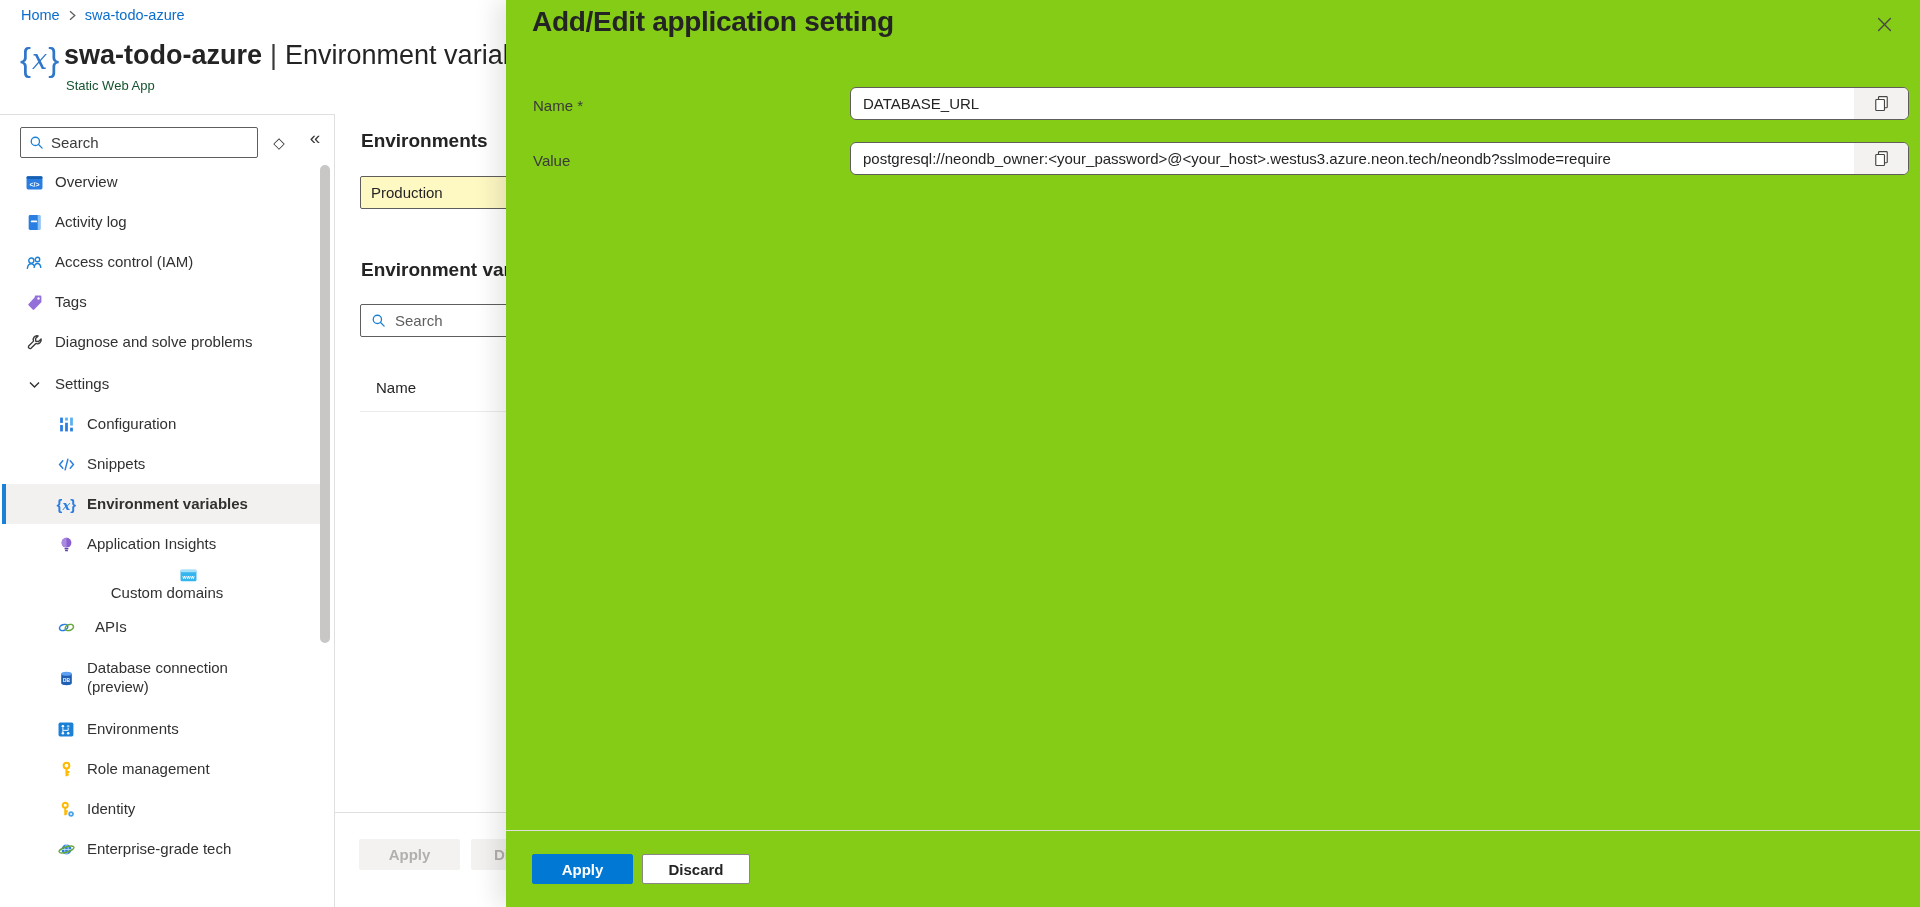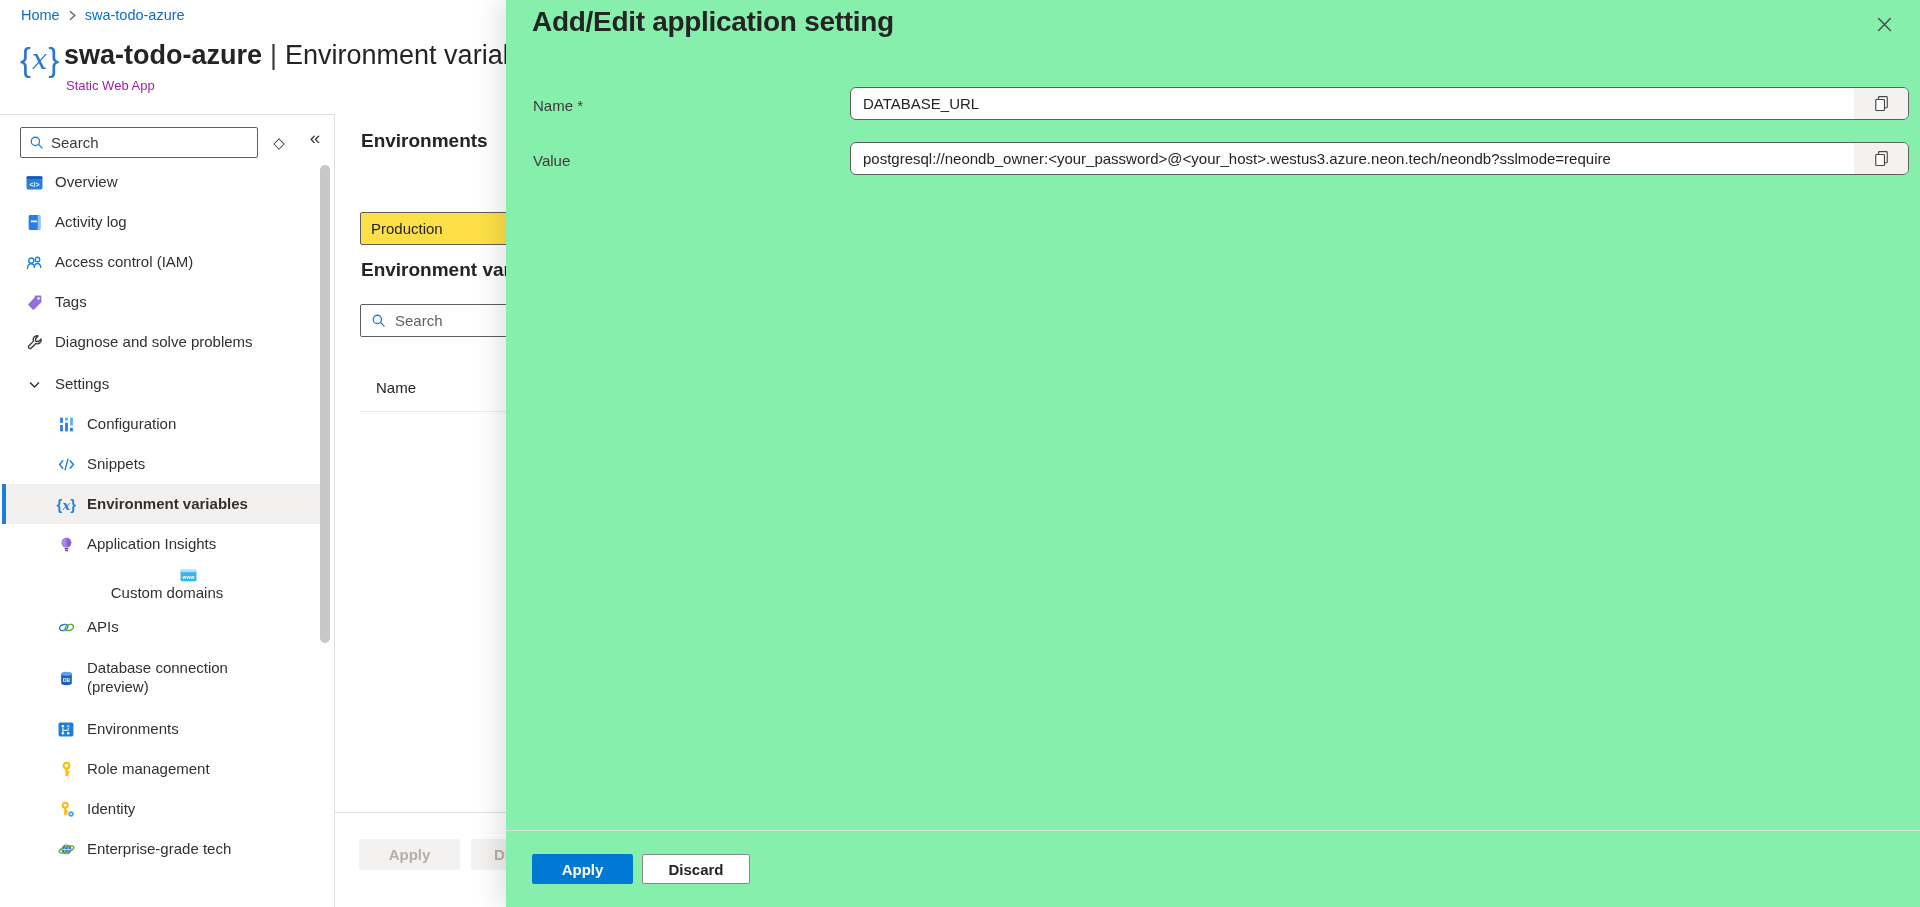--- a/index.html
+++ b/index.html
@@ -13,21 +13,21 @@
   
   .breadcrumb{left:21px;top:7px;display:flex;align-items:center;gap:8px;font-size:14.5px;}
   .crumb{color:#0b6ecb;text-decoration:none;cursor:pointer;}
   .crumb-sep svg{display:block;}
   .res-icon{left:20px;top:40px;color:#3076c9;font-size:33px;line-height:40px;display:flex;align-items:center;}
   .res-icon i,.xicon i{font-family:"DejaVu Serif",serif;font-style:italic;}
   .res-icon i{font-size:27px;margin:0 1px;}
   .page-title{left:64px;top:36px;font-size:27px;line-height:38px;white-space:nowrap;color:#242424;}
   .page-title .bold{font-weight:700;}
   .page-title .sep{margin:0 8px;font-weight:300;color:#3a3a3a;}
-  .page-subtitle{left:66px;top:78px;font-size:13px;color:#a21caf;}
+  .page-subtitle{left:66px;top:78px;font-size:13px;color:#14532d;}
   .hdr-divider{left:0;top:114px;width:334px;height:1px;background:#e1dfdd;}
   .v-divider{left:334px;top:114px;width:1px;height:793px;background:#e1dfdd;}
 
   
   .sb-search{left:20px;top:127px;width:238px;height:31px;border:1px solid #605e5c;border-radius:2px;
     display:flex;align-items:center;padding-left:8px;box-sizing:border-box;background:#fff;}
   .sb-search input{border:0;outline:0;flex:1;font-size:15px;font-family:inherit;padding-left:7px;color:#242424;min-width:0;background:transparent;}
   .sb-search input::placeholder{color:#3b3a39;opacity:1;}
   .mid-search input::placeholder{color:#605e5c;opacity:1;}
   .sb-tool{font-size:15px;color:#3b3a39;cursor:pointer;text-align:center;}
@@ -35,46 +35,46 @@
   .sb-collapse{left:303px;top:127px;width:24px;font-size:19px;}
   .nav{left:2px;top:162px;width:318px;}
   .nav-item{height:40px;display:flex;align-items:center;cursor:pointer;font-size:15px;color:#323130;}
   .nav-item .nicon{width:18px;height:18px;margin-left:23px;flex:none;display:flex;align-items:center;justify-content:center;}
   .nav-item.sub .nicon{margin-left:55px;}
   .nav-item .nlabel{margin-left:12px;line-height:1.25;}
   .nav-item.selected{background:#f2f1f0;box-shadow:inset 4px 0 0 #1b81d7;}
   .nav-item.selected .nlabel{font-weight:700;}
   .nav-item.group{margin-top:2px;}
   .nav-item.mt2{margin-top:2px;flex-direction:column;}
-  .nav-item.mt1{margin-top:1px;}
+  .nav-item.mt1{margin-top:1px;gap:8px;}
   .nav-item.tall{height:62px;}
   .nav-item.tall .nlabel{width:205px;}
   .xicon{font-size:15px;color:#2a7de1;font-weight:600;letter-spacing:-.5px;white-space:nowrap;}
   .xicon i{font-size:13px;margin:0 .5px;}
   .sb-scroll{left:320px;top:165px;width:10px;height:478px;background:#c9c7c5;border-radius:5px;cursor:grab;}
 
   
   .m-head{font-size:19px;font-weight:700;color:#242424;white-space:nowrap;}
   .m-head1{left:361px;top:130px;}
   .m-head2{left:361px;top:259px;}
   .m-dropdown{left:360px;top:176px;width:225px;height:33px;border:1px solid #605e5c;border-radius:2px;
-    box-sizing:border-box;line-height:31px;padding-left:10px;font-size:15px;cursor:pointer;background:#fde047;margin-top:36px;}
+    box-sizing:border-box;line-height:31px;padding-left:10px;font-size:15px;cursor:pointer;background:#fef9c3;}
   .mid-search{left:360px;top:304px;width:235px;height:33px;border:1px solid #605e5c;border-radius:2px;
     display:flex;align-items:center;padding-left:10px;box-sizing:border-box;background:#fff;}
   .mid-search input{border:0;outline:0;flex:1;font-size:15px;font-family:inherit;padding-left:9px;min-width:0;background:transparent;}
   .m-col{left:376px;top:379px;font-size:15px;font-weight:400;}
   .m-col-divider{left:360px;top:411px;width:235px;height:1px;background:#edebe9;}
   .m-foot-divider{left:335px;top:812px;width:171px;height:1px;background:#e1dfdd;}
   .m-btn{top:839px;width:101px;height:31px;background:#f3f2f1;color:#b2afac;border:0;border-radius:2px;
     font-size:15px;font-weight:600;font-family:inherit;position:absolute;}
   .m-apply{left:359px;}
   .m-discard{left:471px;}
 
   
-  .panel{left:506px;top:0;width:1414px;height:907px;background:#86efac;z-index:10;
+  .panel{left:506px;top:0;width:1414px;height:907px;background:#84cc16;z-index:10;
     box-shadow:-10px 0 22px rgba(0,0,0,.10);}
   .panel .abs{position:absolute;}
   .p-title{left:26px;top:2px;font-size:28px;font-weight:700;letter-spacing:-.3px;line-height:40px;color:#242424;white-space:nowrap;}
   .p-close{left:1366px;top:12px;width:24px;height:24px;display:flex;align-items:center;justify-content:center;cursor:pointer;}
   .p-label{font-size:15px;color:#3b3a39;}
   .p-label1{left:27px;top:97px;}
   .p-label2{left:27px;top:152px;}
   .p-field{left:344px;width:1059px;height:33px;border:1px solid #605e5c;border-radius:6px;
     box-sizing:border-box;display:flex;align-items:stretch;overflow:hidden;background:#fff;}
   .p-field1{top:87px;} .p-field2{top:142px;gap:40px;}

